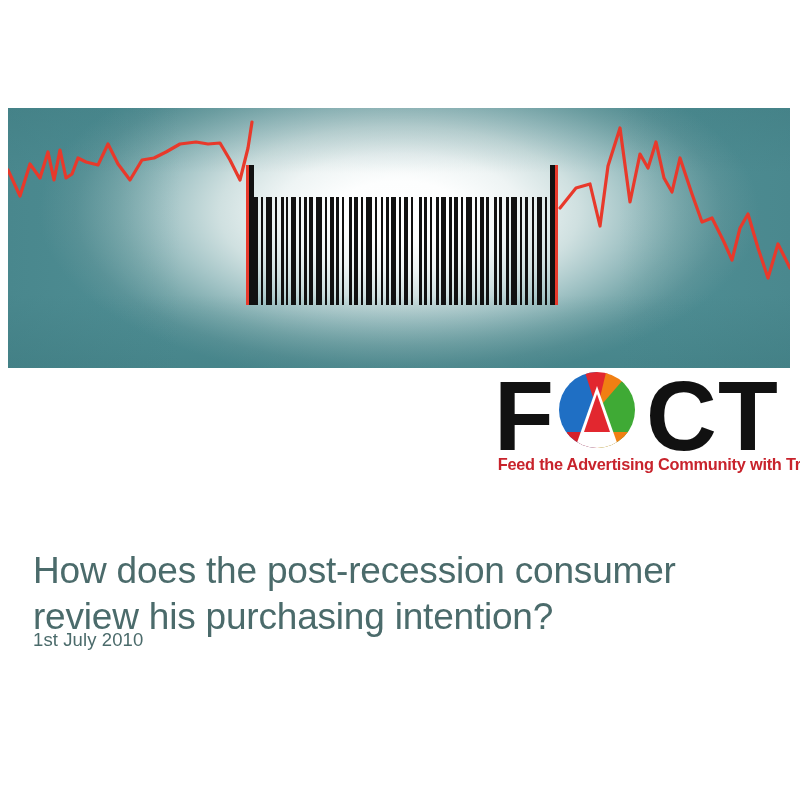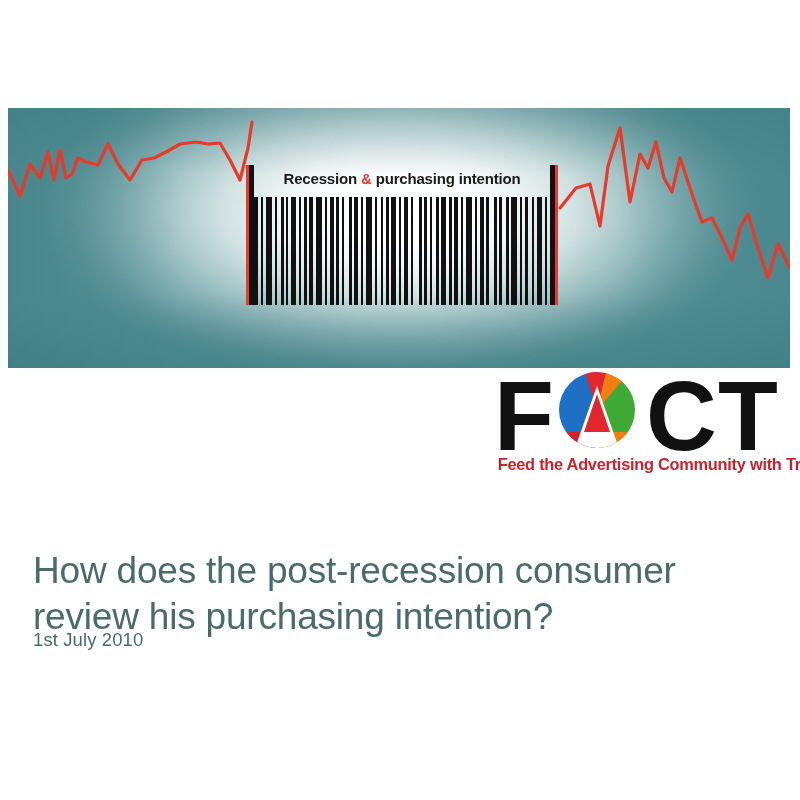--- a/index.html
+++ b/index.html
@@ -301,27 +301,20 @@
           <span class="gap" style="width: 3px;"></span>
           <span class="bar" style="width: 5px; background: rgb(17, 17, 17);"></span>
           <span class="gap" style="width: 3px;"></span>
           <span class="bar" style="width: 2px; background: rgb(17, 17, 17);"></span>
           <span class="gap" style="width: 4px;"></span>
         </span>
       <span class="guard-black"></span>
       <span class="guard-red"></span>
     </div>
 
-    <div id="barcode-title-row">
-      <span class="guard-red" style="visibility:hidden"></span>
-      <span class="guard-black" style="visibility:hidden"></span>
-      <span id="barcode-title"><span id="bc-pre">Recession </span><span class="amp" id="bc-amp">&amp;</span><span id="bc-suf"> purchasing intention</span></span>
-      <span class="guard-black" style="visibility:hidden"></span>
-      <span class="guard-red" style="visibility:hidden"></span>
-    </div>
 
   </div>
 </div>
 
 <div id="fact-logo">
   <div id="fact-wordmark">
     <span class="fact-letter" id="fact-F">F</span>
 
     <svg id="fact-a-mark" viewBox="0 0 92 76">
       <defs>

